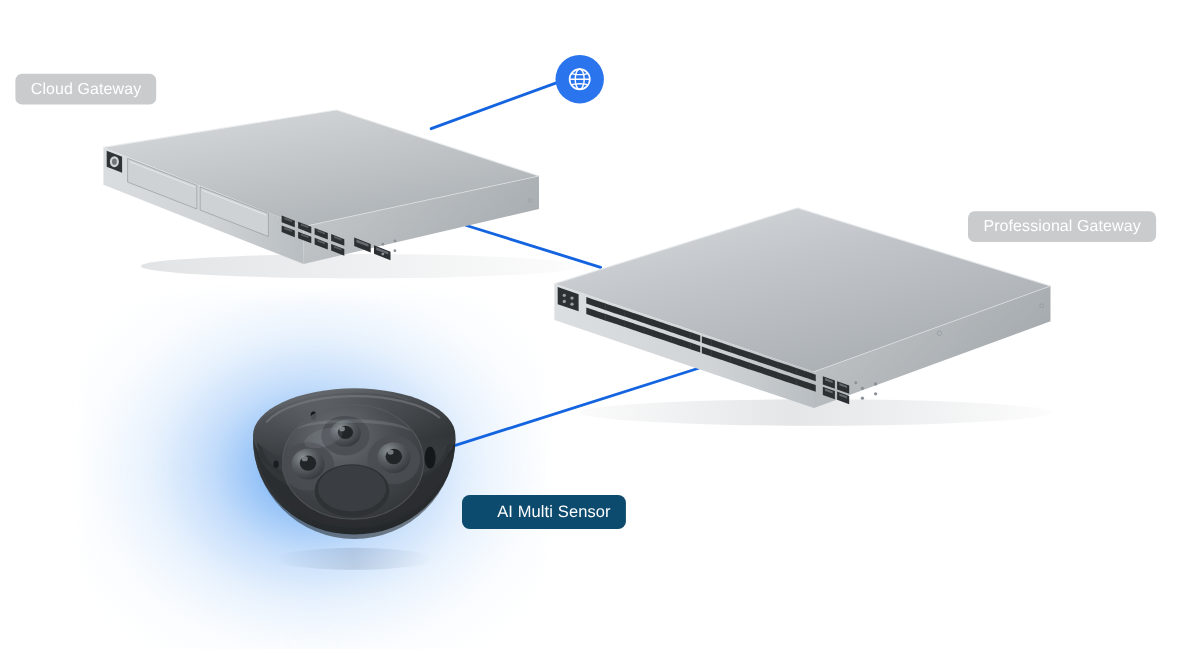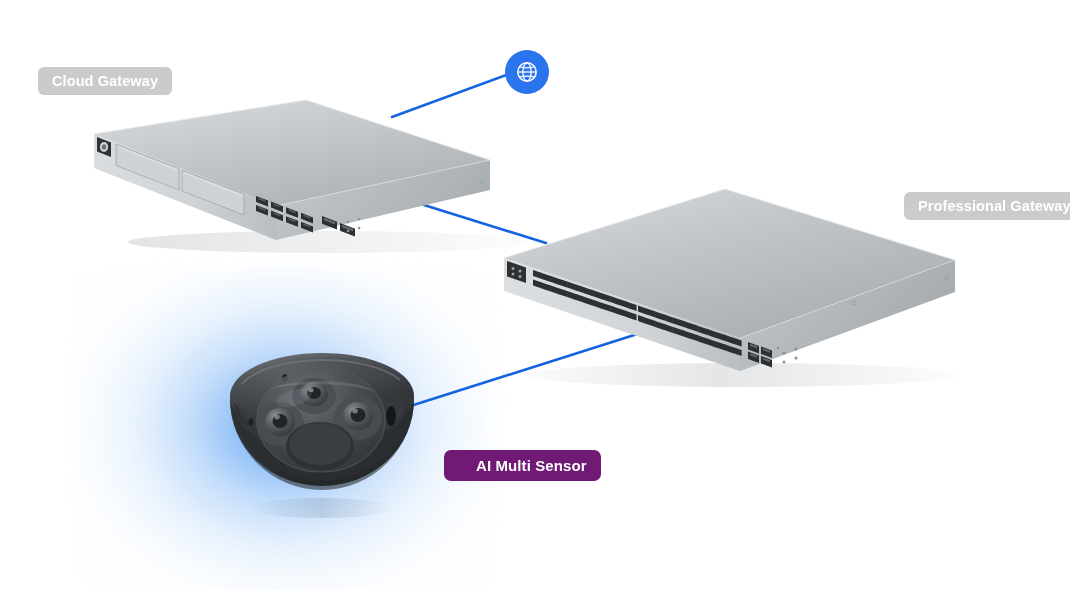--- a/index.html
+++ b/index.html
@@ -40,29 +40,28 @@
   #links { position: absolute; left: 0; top: 0; width: 1070px; height: 590px; }
 
   
   .pill {
     position: absolute;
     display: flex; align-items: center; justify-content: center;
     height: 28px;
     padding: 0 14px;
     border-radius: 6px;
     font-size: 14.5px;
-    font-weight: 700;
+    font-weight: 400;
     letter-spacing: 0.1px;
     color: #ffffff;
     white-space: nowrap;
     line-height: 1;
-    margin-left: 24px;
   }
   .pill.grey { background: #c9cbcc; }
-  .pill.blue { background: #701a75; padding-left: 32px; }
+  .pill.blue { background: #0c4a6e; padding-left: 32px; }
   #label-cloud-gateway { left: 14px; top: 67px; }
   #label-pro-switch    { left: 880px; top: 192px; }
   #label-ai-sensor     { left: 420px; top: 450px; height: 31px; font-size: 15px; border-radius: 7px; }
 
   
   #globe-badge {
     position: absolute;
     left: 505px; top: 50px;
     width: 44px; height: 44px;
     border-radius: 50%;

